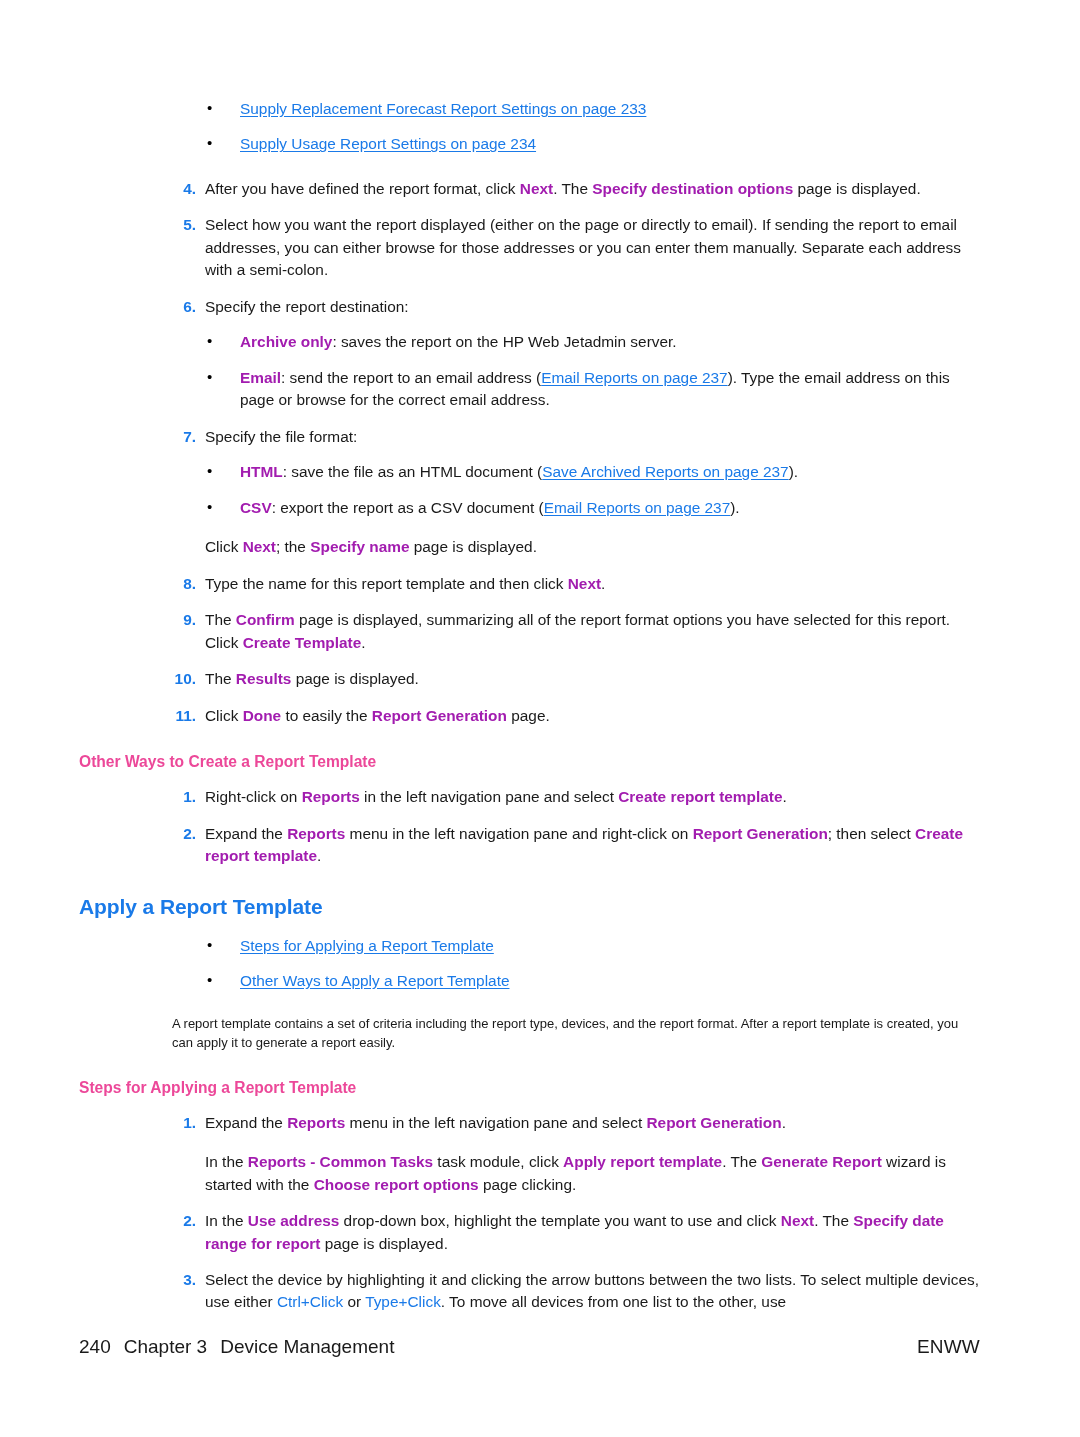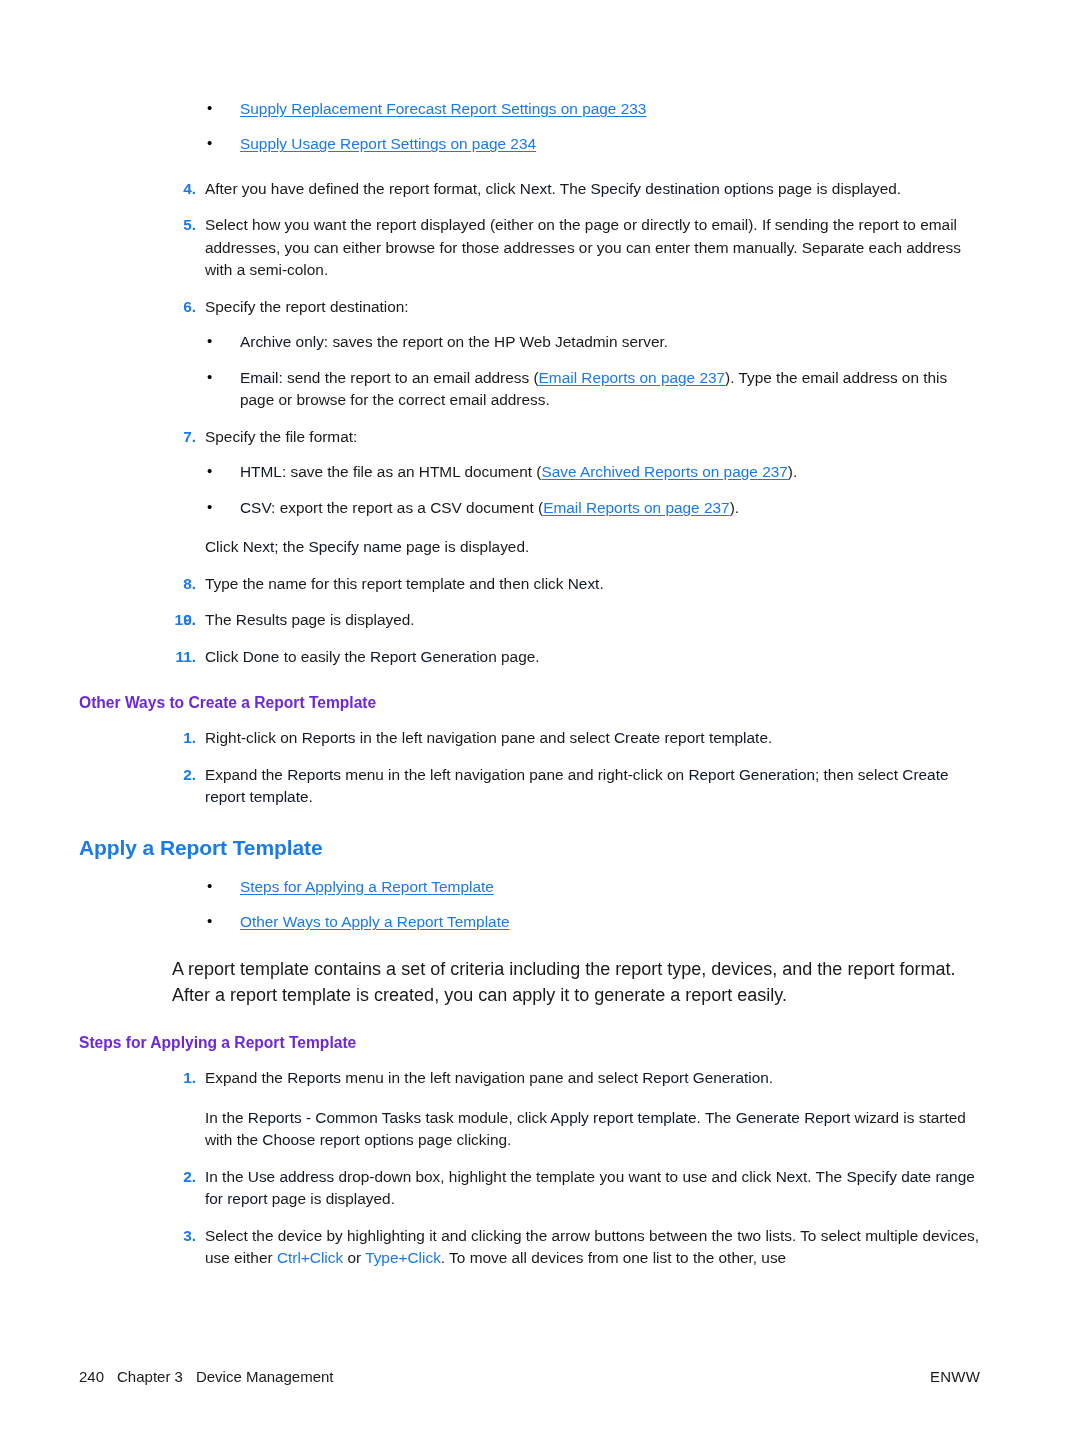--- a/index.html
+++ b/index.html
@@ -26,21 +26,21 @@
   }
 
   
   .content {
     position: absolute;
     left: 79px;
     top: 98px;
     width: 901px;
   }
 
-  b, strong { font-weight: 400; color: #0f172a; }
+  b, strong { font-weight: 700; color: #a21caf; }
 
   
   a.doclink,
   .doclink {
     color: #1a7ae8;
     text-decoration: underline;
     text-underline-offset: 2px;
   }
   .plainblue {
     color: #1a7ae8;
@@ -112,41 +112,41 @@
 
   
   h2.h-major {
     color: #1a7ae8;
     font-size: 21px;
     font-weight: 700;
     margin: 27px 0 16px 0;
     letter-spacing: -0.1px;
   }
   h3.h-minor {
-    color: #6d28d9;
+    color: #ec4899;
     font-size: 15.6px;
     font-weight: 700;
     margin: 26px 0 15px 0;
   }
 
   p.para {
     margin: 0 0 6px 0;
     padding-left: 93px;
-    font-size: 18px;
+    font-size: 13px;
     line-height: 1.46;
   }
   .gap-sm { height: 9px; }
 
   
   .footer {
     position: absolute;
     left: 79px;
-    top: 1368px;
+    top: 1336px;
     width: 901px;
-    font-size: 15px;
+    font-size: 19px;
     color: #1a1a1a;
     display: flex;
     justify-content: space-between;
     align-items: baseline;
   }
   .footer-left { white-space: pre; }
   .footer-left .pg { margin-right: 13px; }
   .footer-left .chap { margin-right: 13px; }
   .footer-right { letter-spacing: 0.2px; margin-left: 12px; }
 </style>
@@ -199,20 +199,21 @@
         <span class="inner-para"><span>Click </span><b>Next</b><span>; the </span><b>Specify name</b><span> page is displayed.</span></span>
       </li>
 
       <li>
         <span class="num">8.</span>
         <span><span>Type the name for this report template and then click </span><b>Next</b><span>.</span></span>
       </li>
 
       <li>
         <span class="num">9.</span>
+        <span><span>The </span><b>Confirm</b><span> page is displayed, summarizing all of the report format options you have selected for this report. Click </span><b>Create Template</b><span>.</span></span>
       </li>
 
       <li>
         <span class="num">10.</span>
         <span><span>The </span><b>Results</b><span> page is displayed.</span></span>
       </li>
 
       <li>
         <span class="num">11.</span>
         <span><span>Click </span><b>Done</b><span> to easily the </span><b>Report Generation</b><span> page.</span></span>

